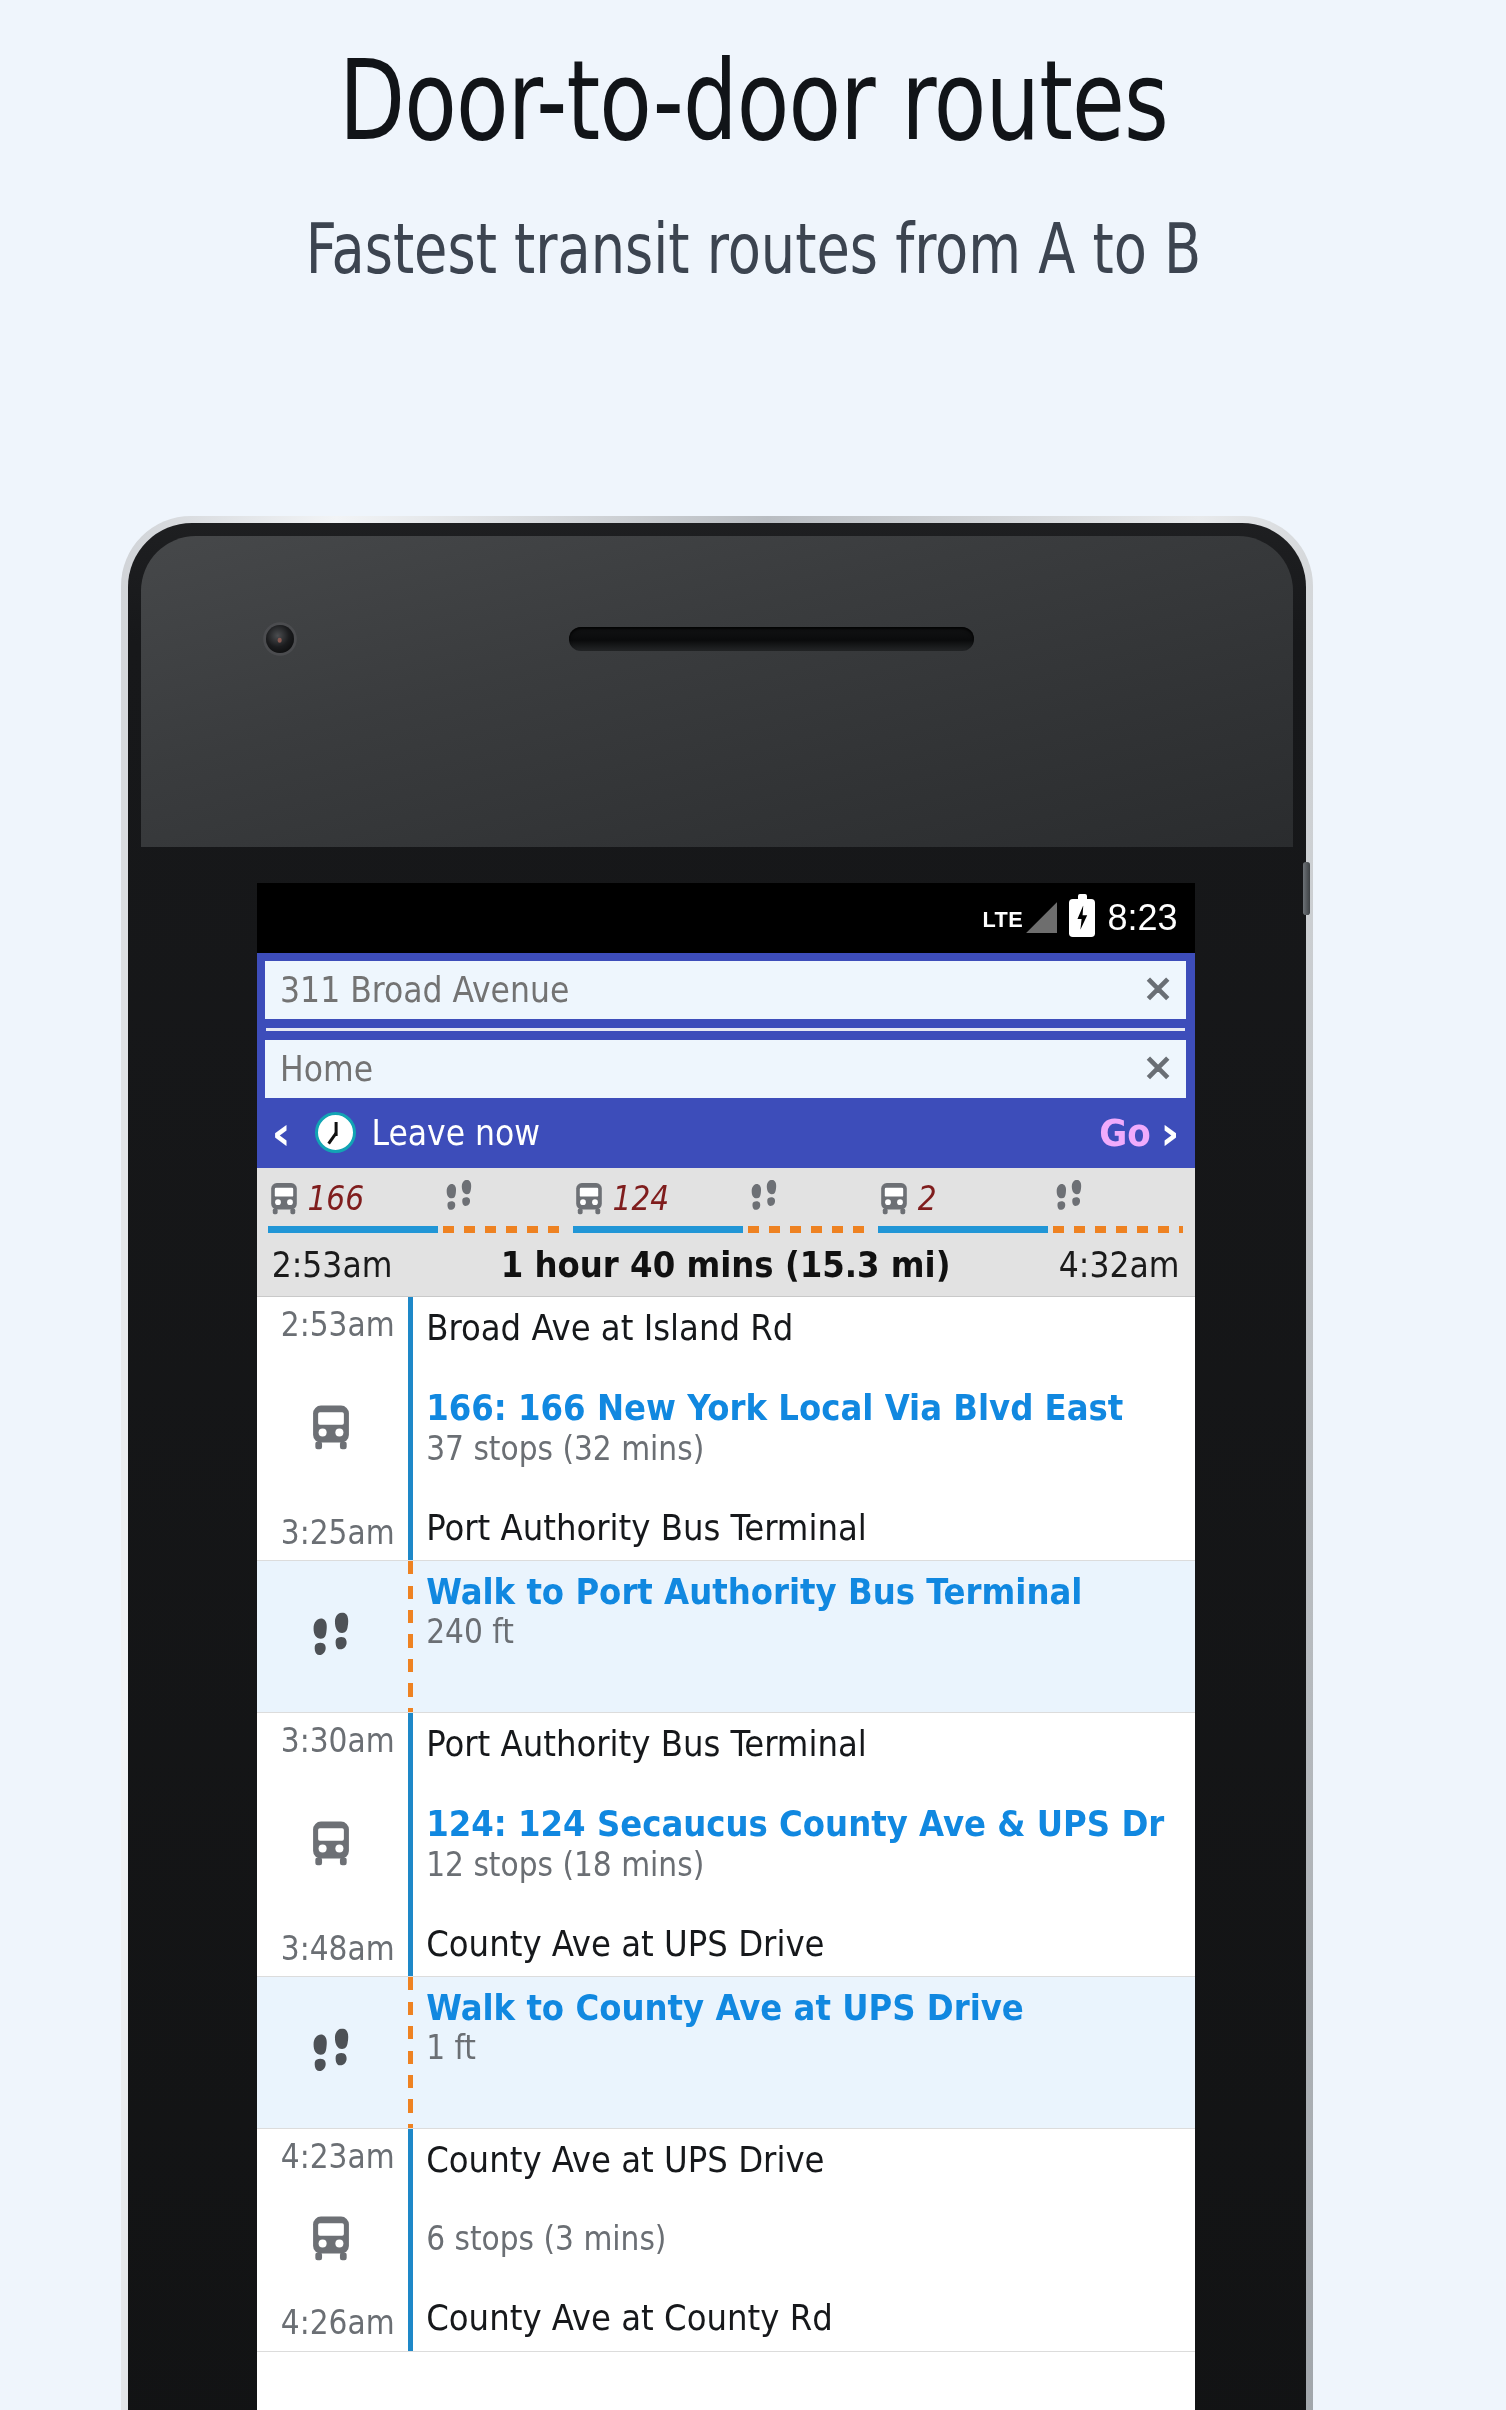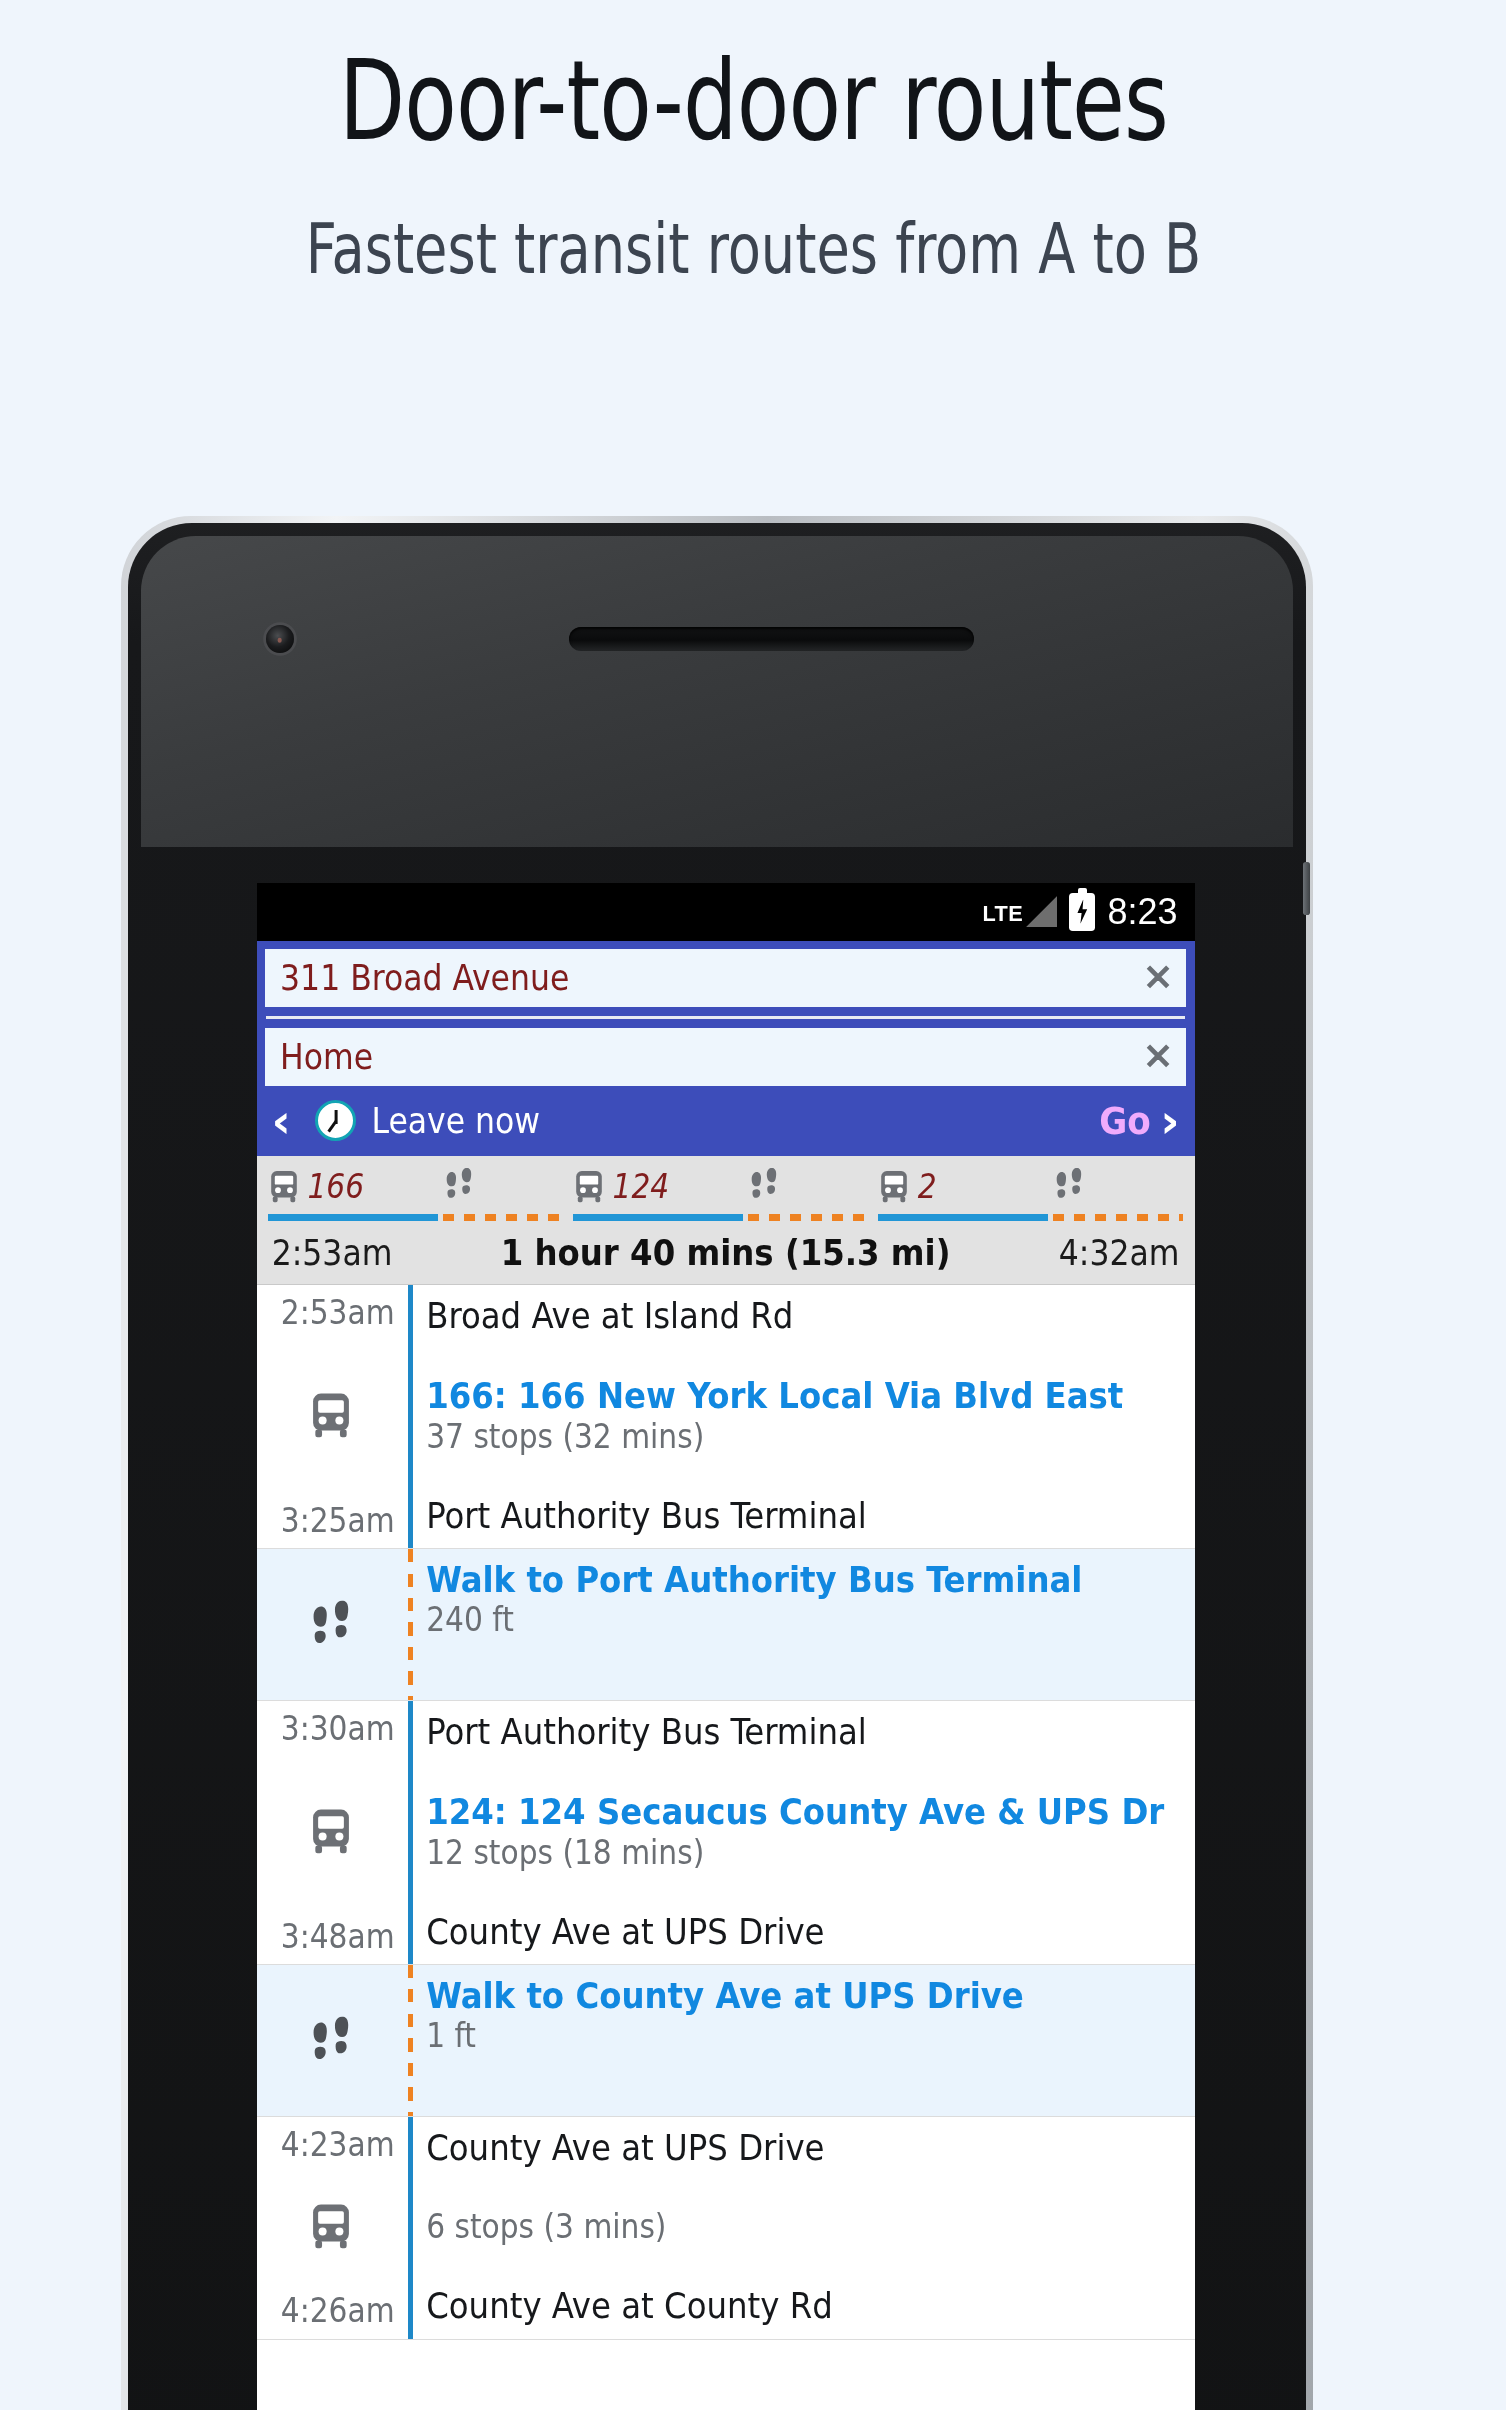--- a/index.html
+++ b/index.html
@@ -88,21 +88,21 @@
   
   #screen {
     position:absolute; left:129px; top:360px;
     width:938px; height:1618px;
     background:#ffffff;
     overflow:hidden;
   }
 
   
   #status-bar {
-    height:58px; background:#000; color:#fff;
+    height:70px; background:#000; color:#fff;
     display:flex; align-items:center; justify-content:flex-end;
     padding-right:17px; gap:12.2px;
   }
   #lte-wrap { display:flex; align-items:flex-end; gap:2.8px; }
   #lte-text { font-size:21.7px; font-weight:bold; letter-spacing:0.5px; line-height:1; padding-bottom:2.8px;}
   .signal-tri {
     width:31px; height:31px;
     background:#6e6e6e;
     clip-path:polygon(100% 0,100% 100%,0 100%);
   }
@@ -125,21 +125,21 @@
   #search-header { background:#3d4dba; padding:8.5px 8.5px 0 8.5px; }
   .search-field {
     background:#eef6fd;
     height:58px;
     display:flex; align-items:center;
     padding:0 13px 0 15px;
     margin-bottom:8.5px;
   }
   .search-field.second { margin-bottom:0; }
   .search-value {
-    flex:1; font-size:35px; color:#7f1d1d; font-weight:400;
+    flex:1; font-size:35px; color:#737373; font-weight:400;
     font-family:"DejaVu Sans Condensed","Liberation Sans",sans-serif;
     white-space:nowrap; overflow:hidden;
   }
   .clear-x {
     font-size:36px; color:#6a6f75; font-weight:bold; line-height:1;
     padding-left:9.4px; cursor:pointer;
   }
   .field-divider { height:3.8px; background:#e7eaf2; margin:0 0.9px 8.5px 0.9px; }
 
   

